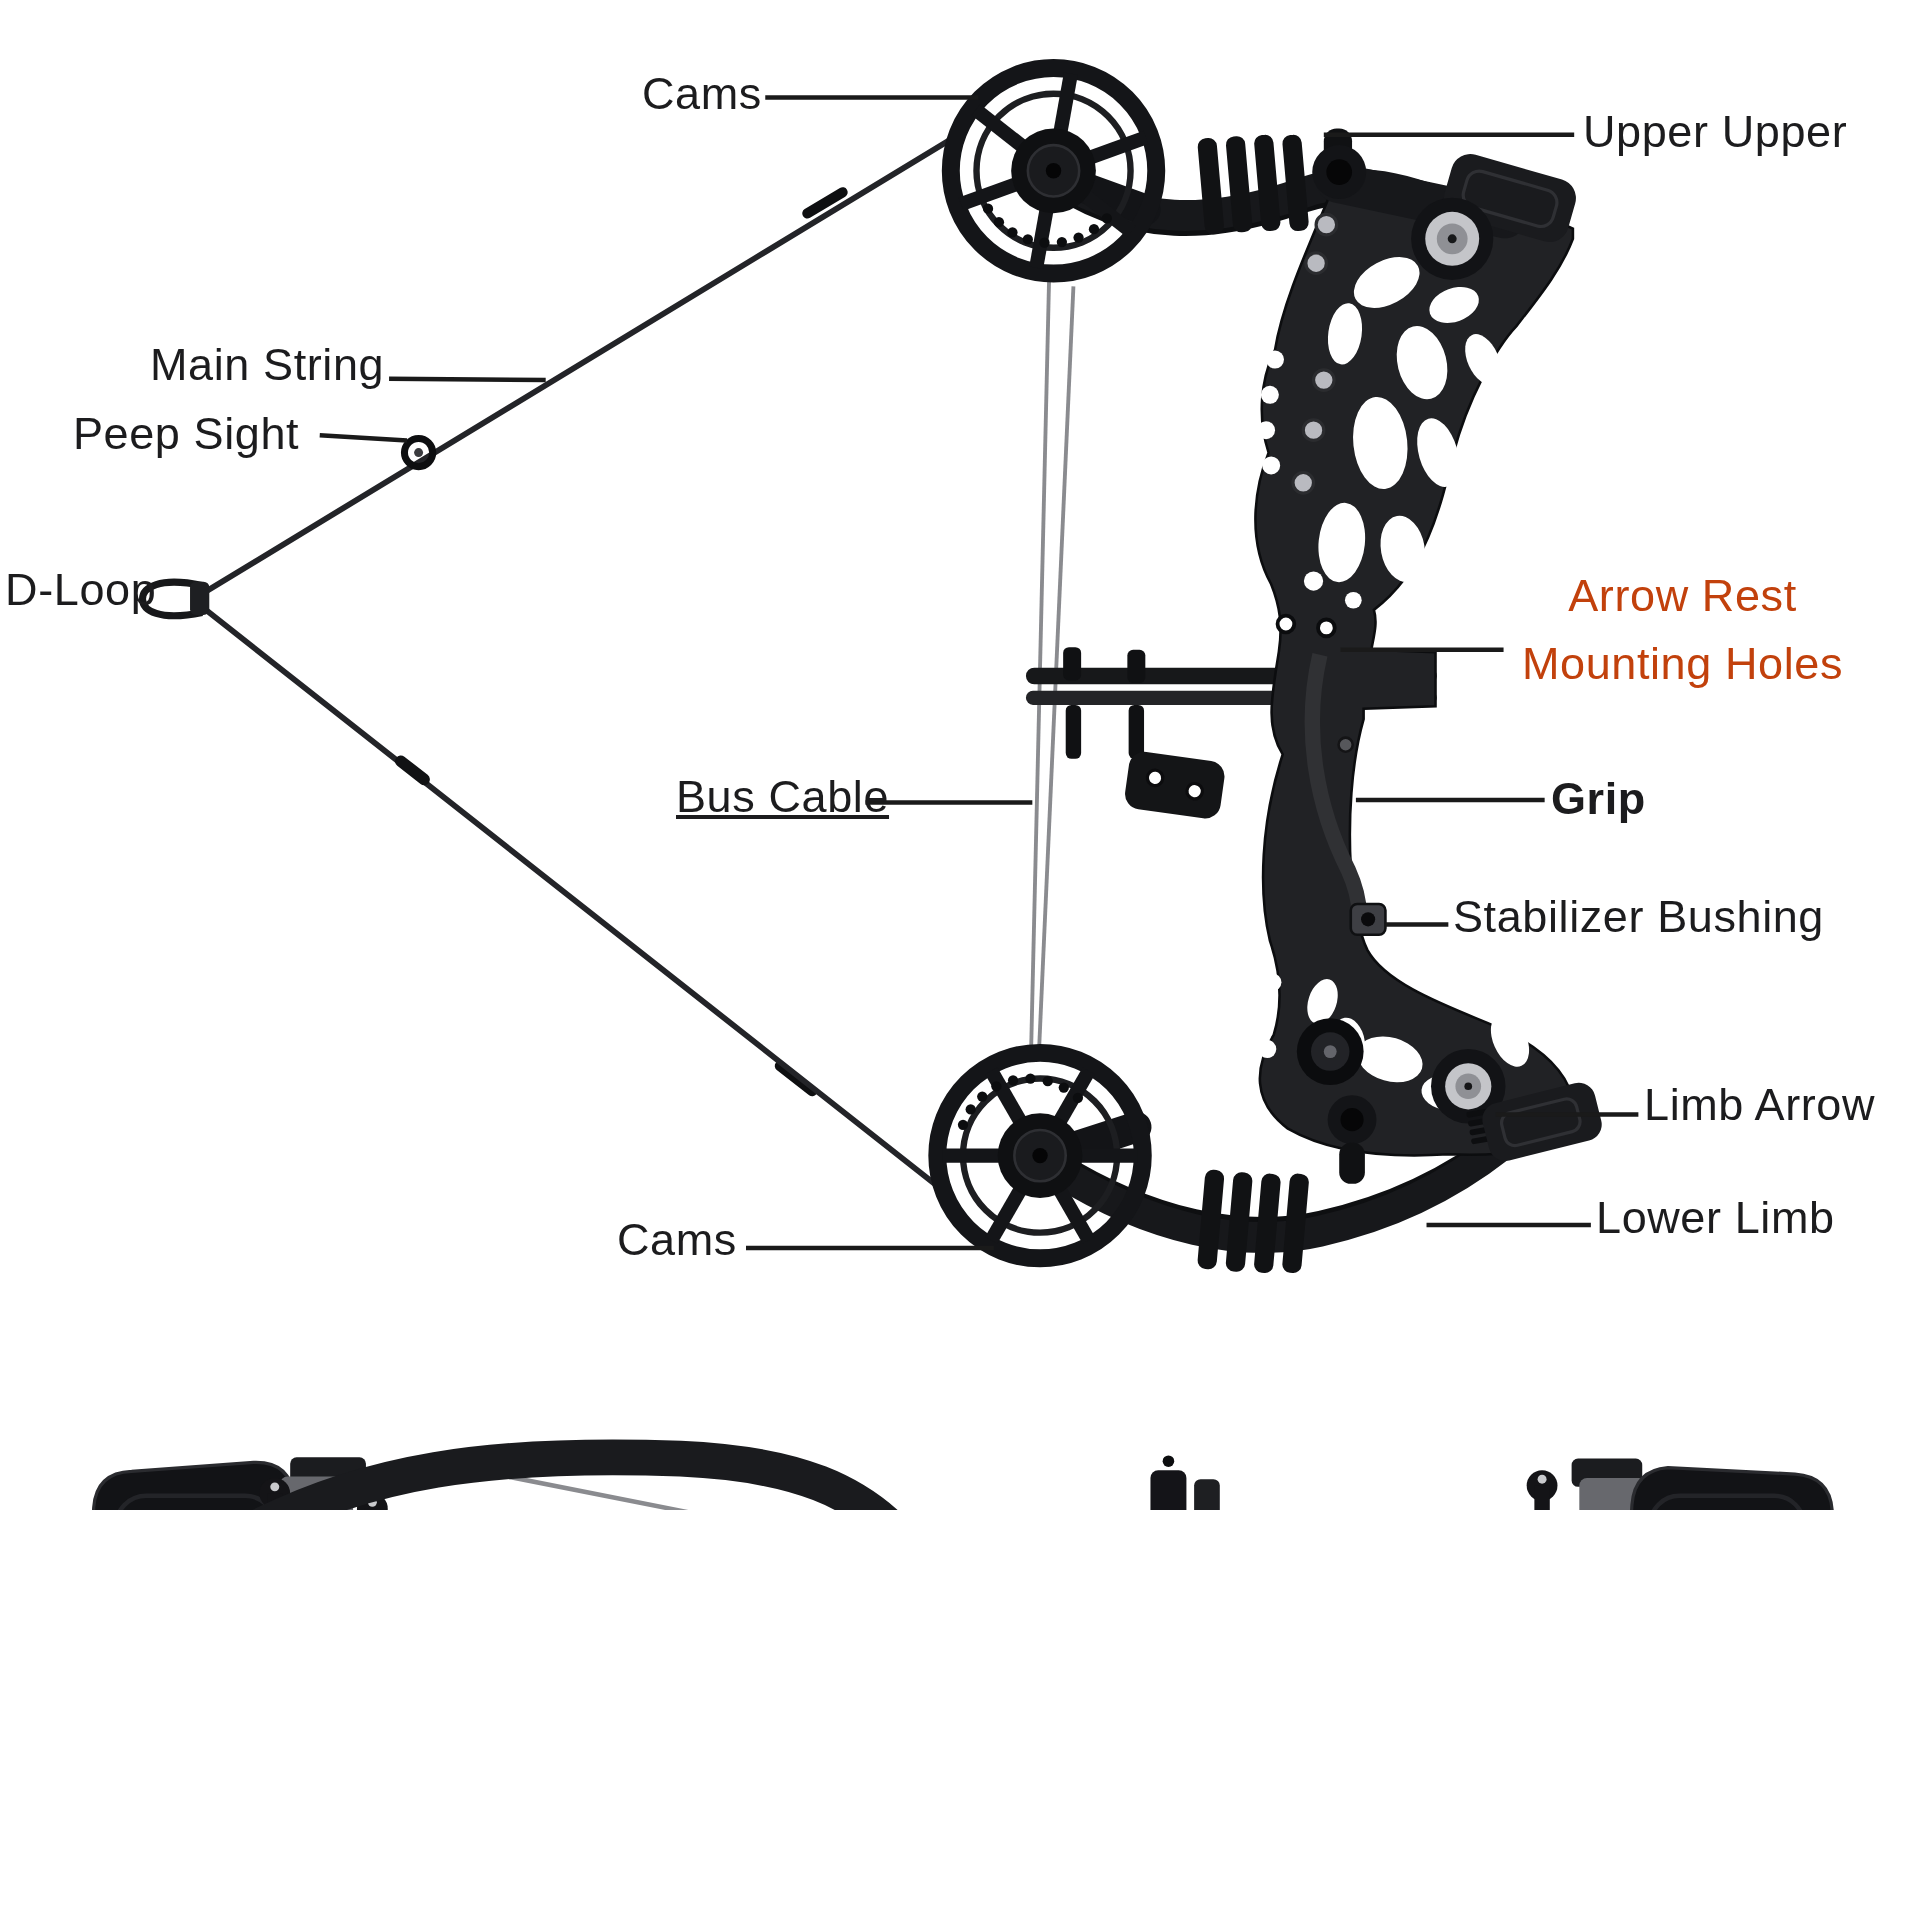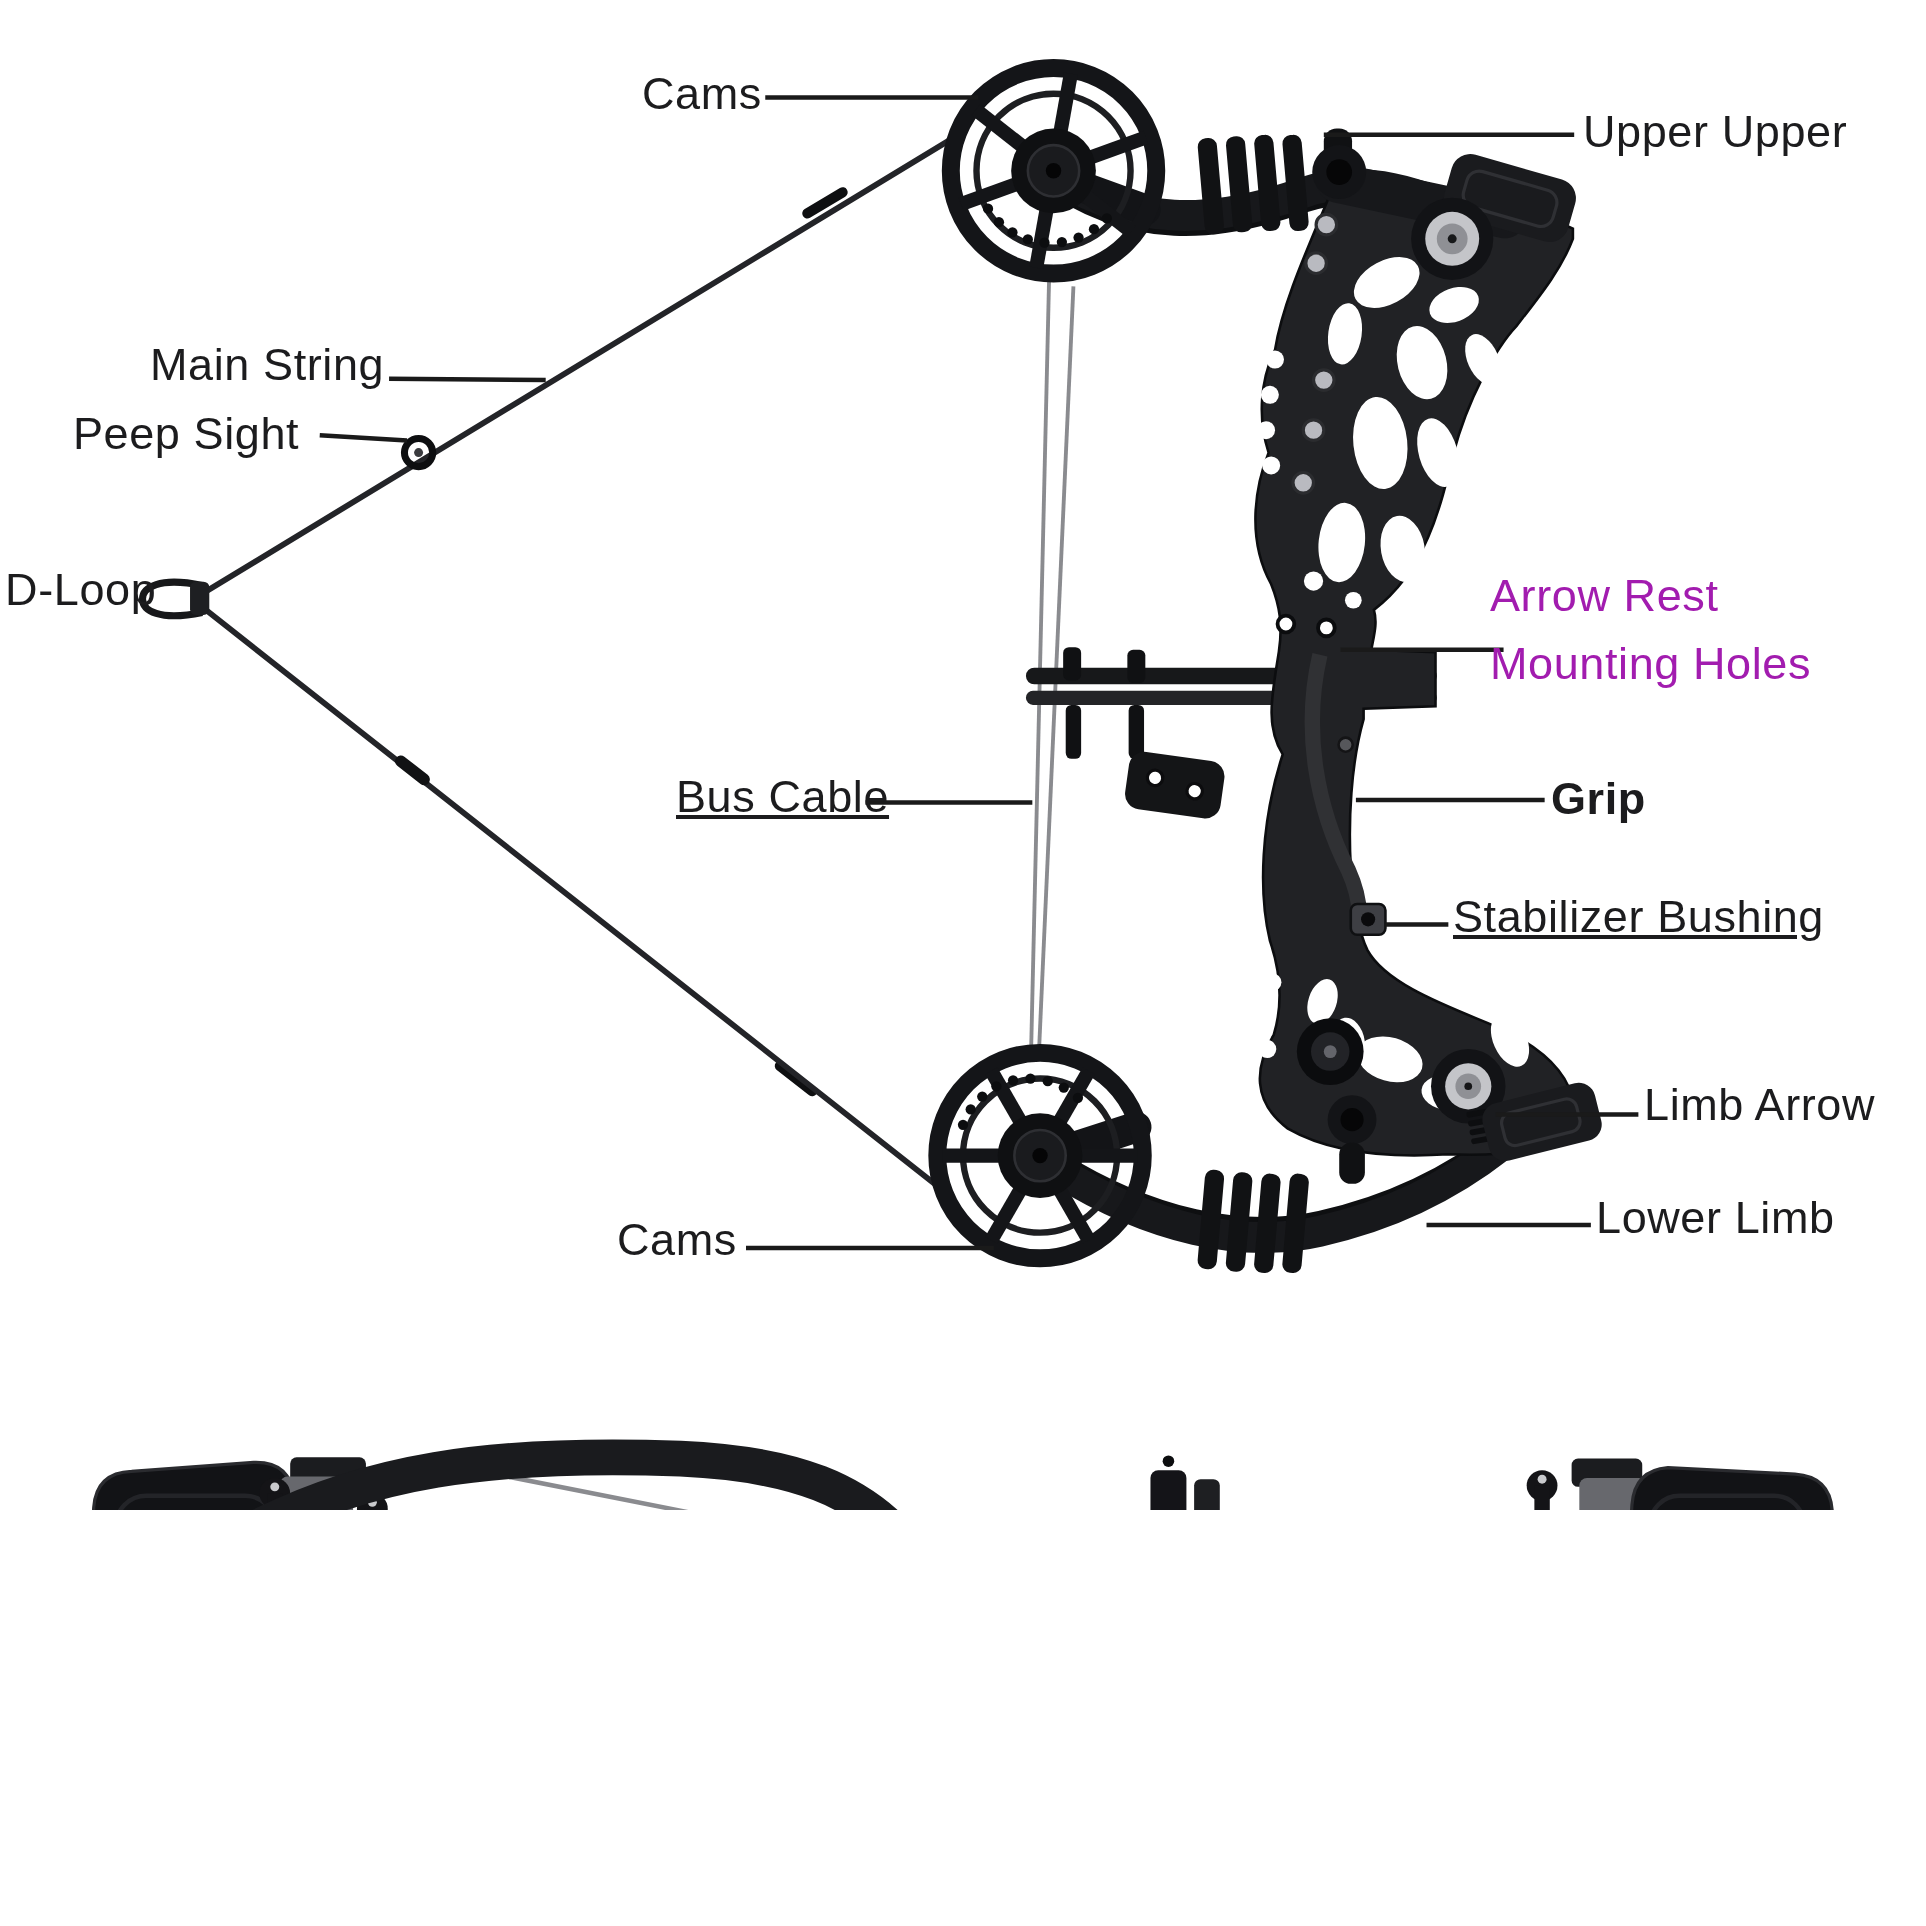--- a/index.html
+++ b/index.html
@@ -18,21 +18,22 @@
     letter-spacing:0.6px;
     color:#1c1c1e;
     white-space:nowrap;
     line-height:1.0;
   }
   .label-block{
     position:absolute;
     font-size:45px;
     font-weight:300;
     letter-spacing:0.6px;
-    color:#a21caf;
+    color:#c2410c;
+    text-align:center;
     line-height:1.5;
   }
 </style>
 </head>
 <body>
 
 <div id="stage">
 
 <svg id="art" viewBox="0 0 3000 3000" aria-hidden="true">
 
@@ -428,19 +429,19 @@
   <div class="label" style="left:73px;top:411px;">Peep Sight</div>
   <div class="label" style="left:5.1px;top:567px;">D-Loop</div>
 
   <div class="label-block" style="left:1490px;top:562px;width:385px;">
     <div>Arrow Rest</div>
     <div>Mounting Holes</div>
   </div>
 
   <div class="label" style="left:676px;top:774px;text-decoration:underline;">Bus Cable</div>
   <div class="label" style="left:1551px;top:776px;font-weight:bold;">Grip</div>
-  <div class="label" style="left:1453px;top:894px;text-decoration:underline;">Stabilizer Bushing</div>
+  <div class="label" style="left:1453px;top:894px;">Stabilizer Bushing</div>
   <div class="label" style="left:1644px;top:1082px;">Limb Arrow</div>
   <div class="label" style="left:1596px;top:1195px;">Lower Limb</div>
   <div class="label" style="left:617px;top:1217px;">Cams</div>
 
 </div>
 
 
 </body></html>

